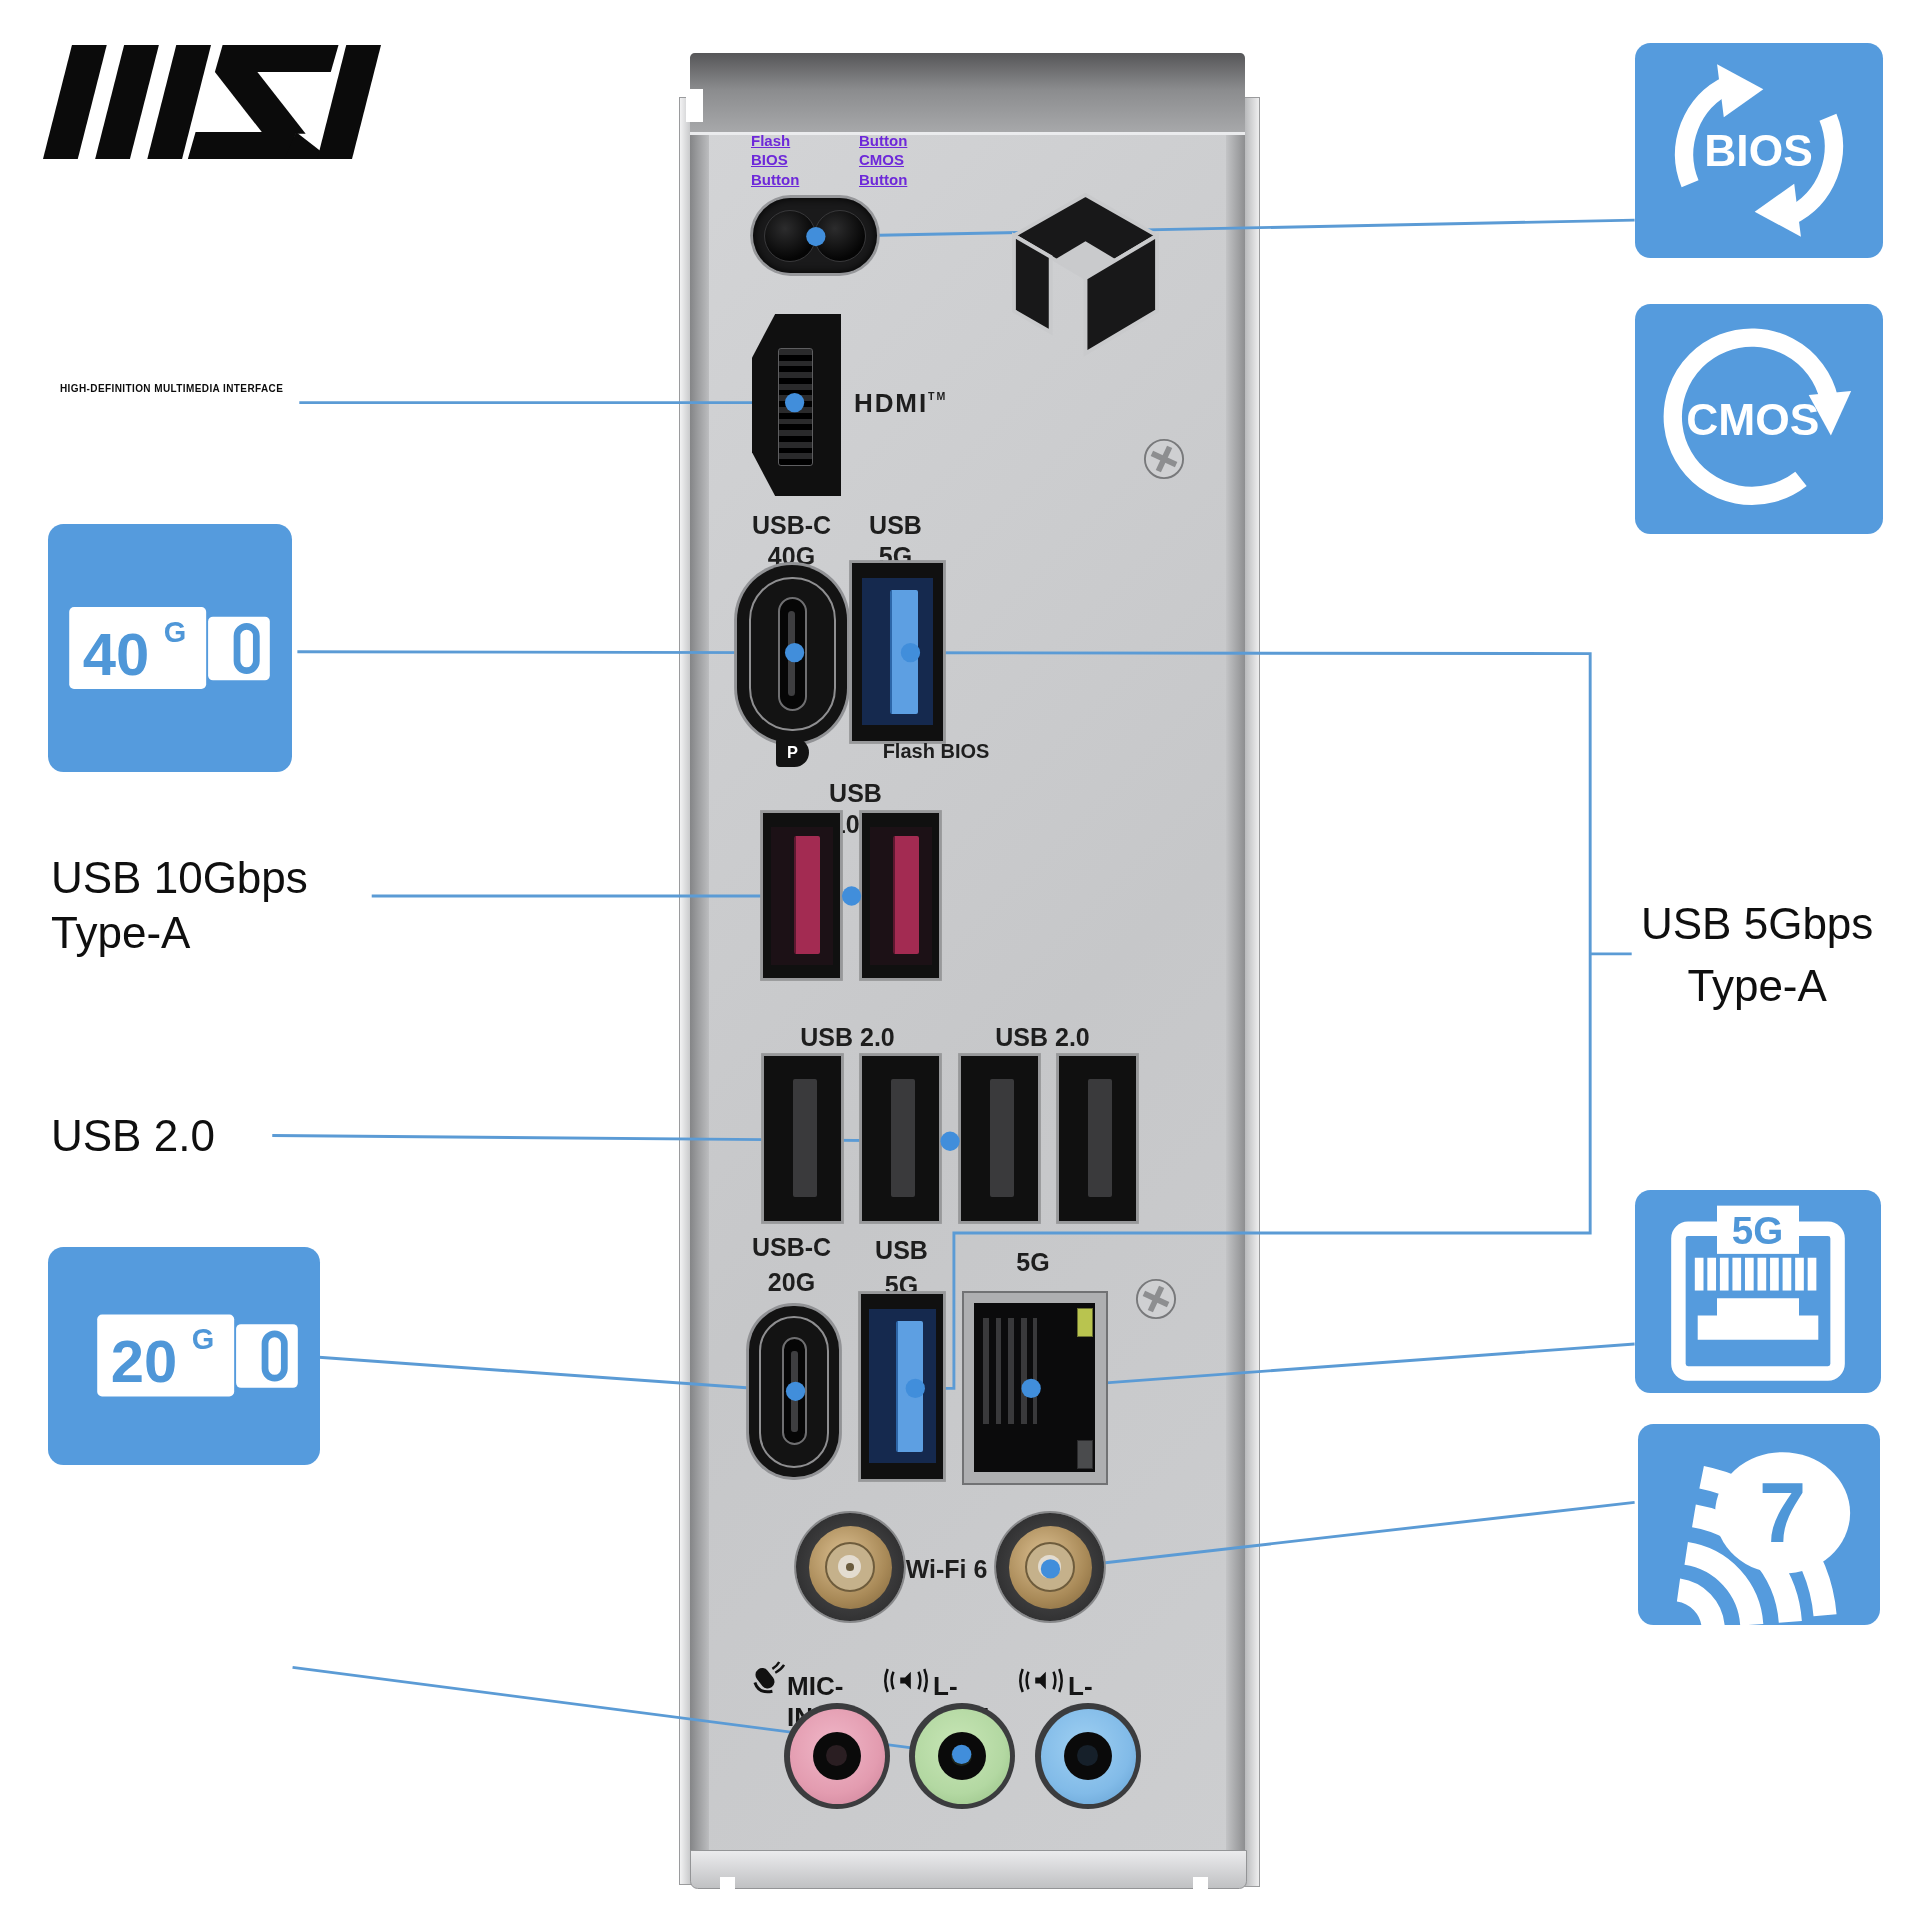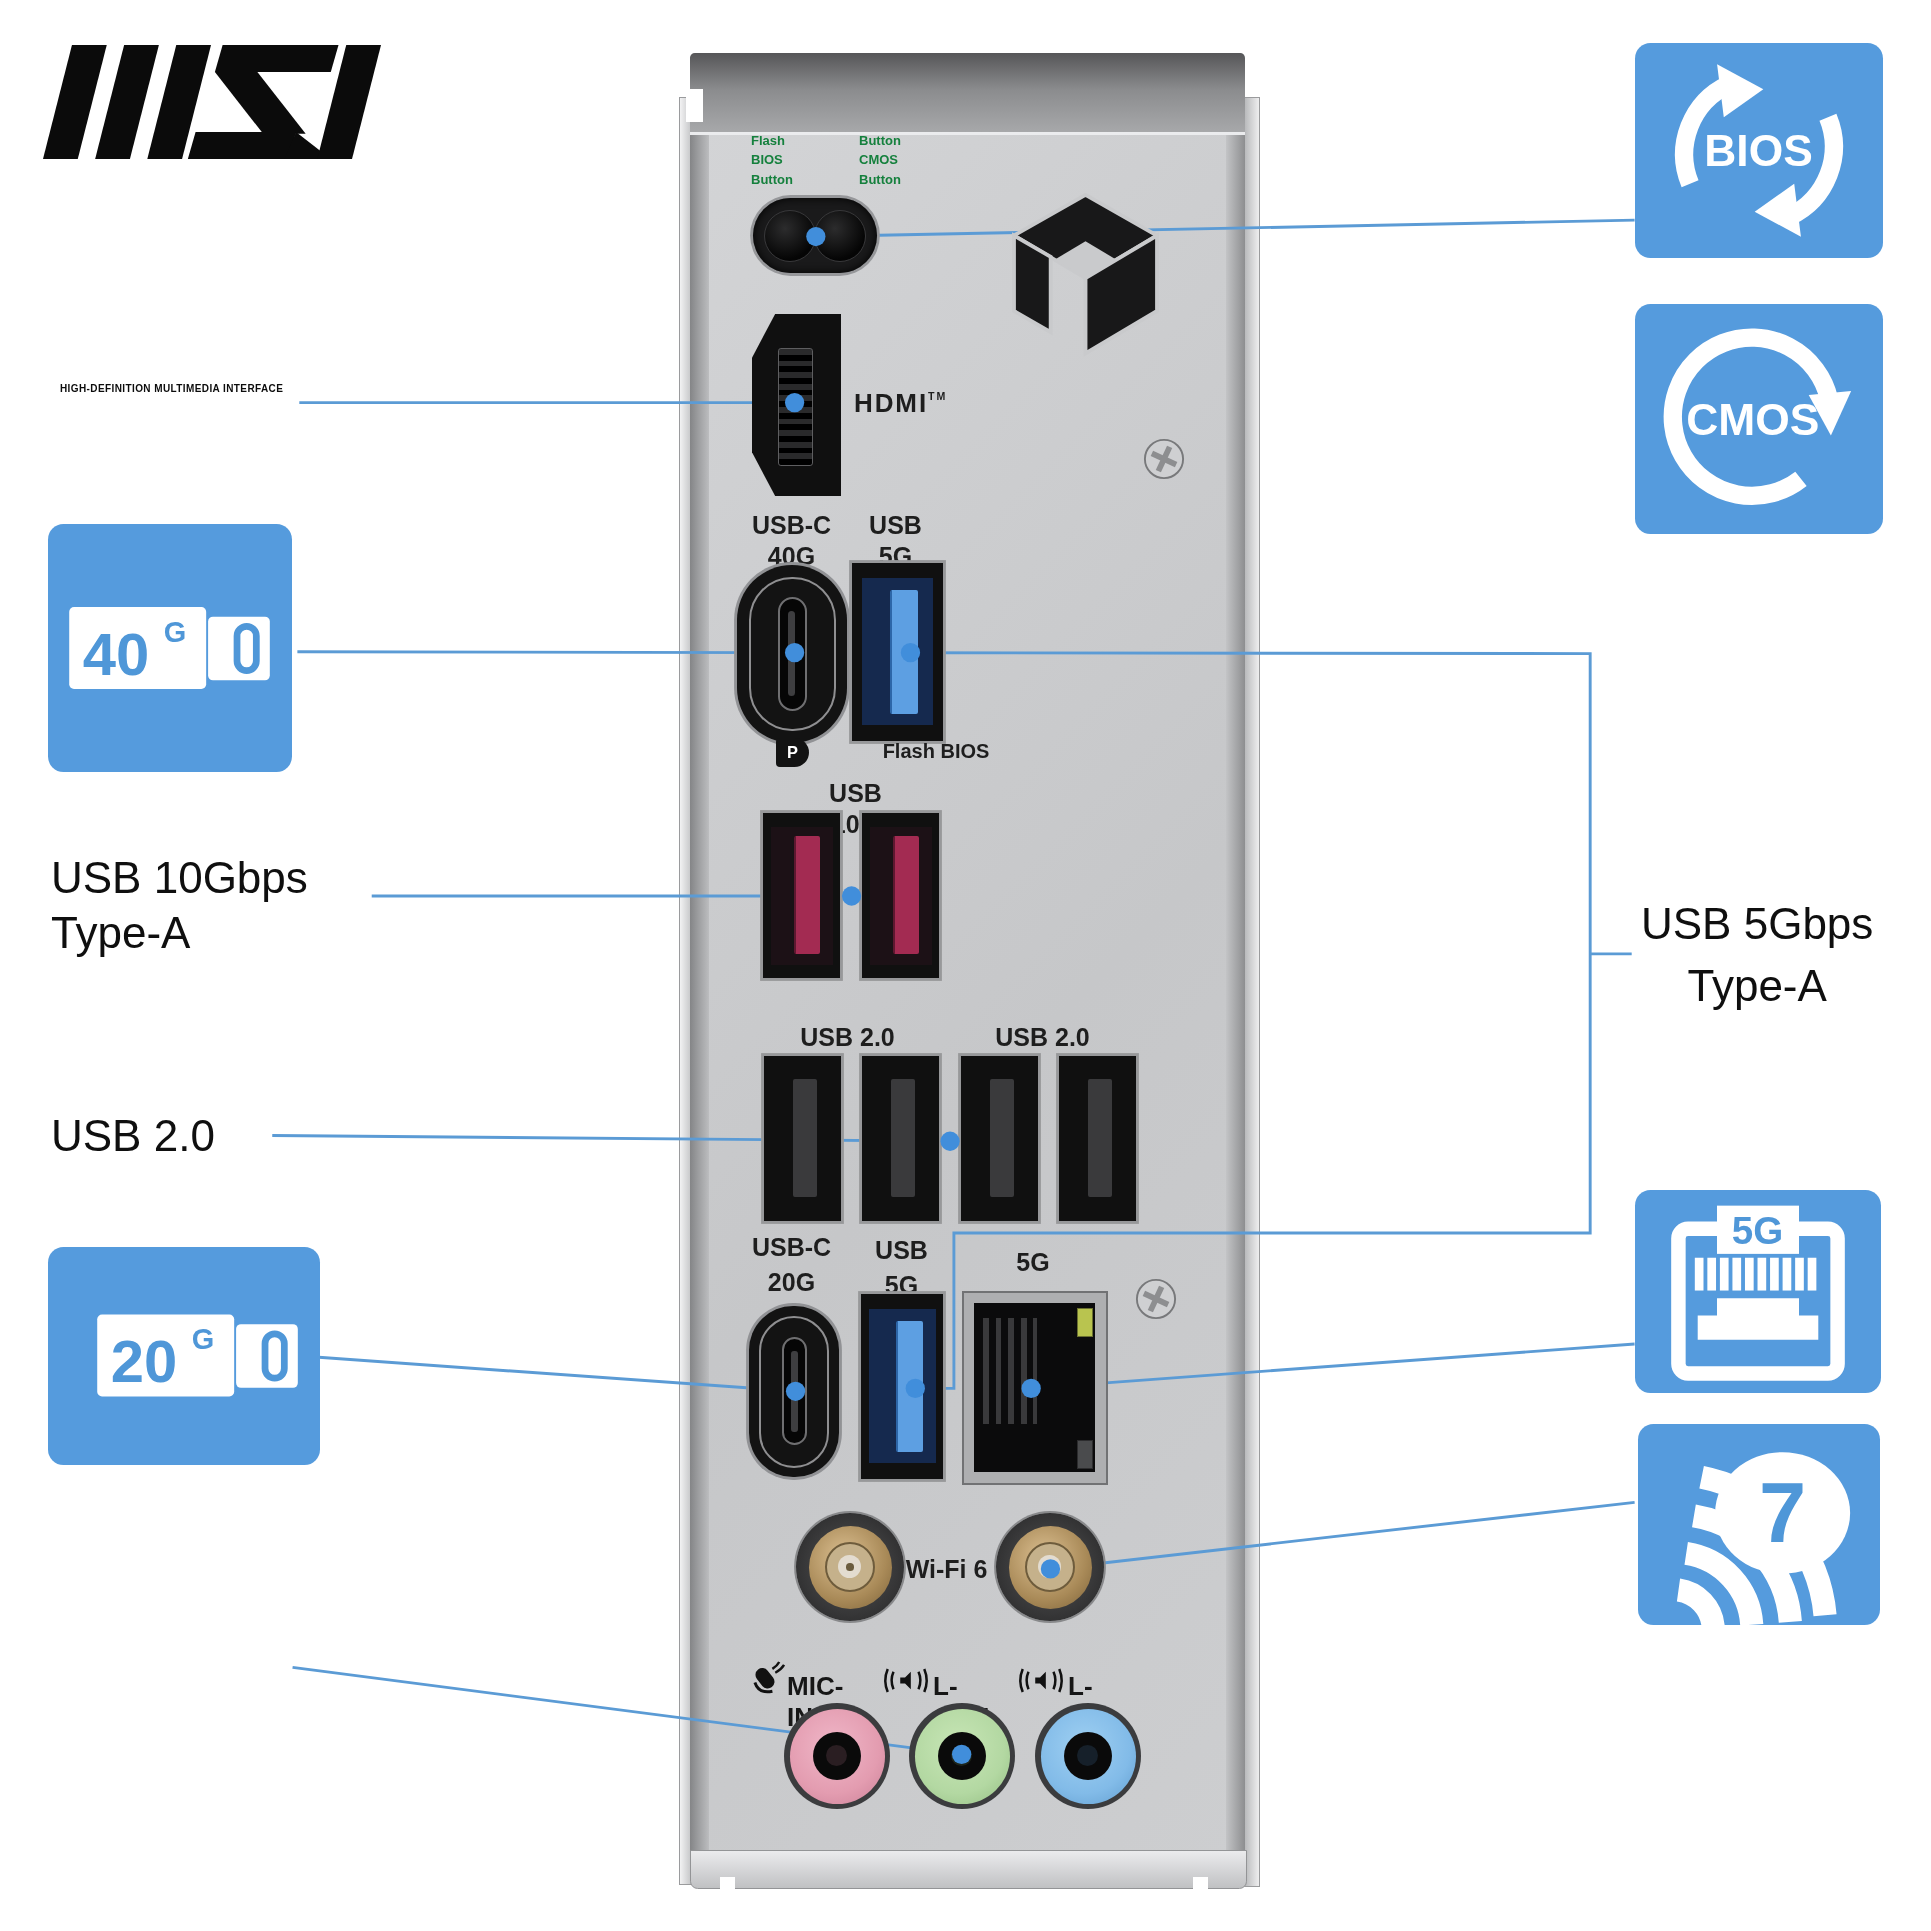--- a/index.html
+++ b/index.html
@@ -6,21 +6,21 @@
   #stage{position:relative;width:1931px;height:1931px;background:#ffffff;overflow:hidden;
          font-family:"Liberation Sans", sans-serif;}
   .abs{position:absolute;}
   
   .bluebox{position:absolute;background:#559bdd;border-radius:15.4px;}
   .bigtext{position:absolute;color:#0f0f0f;font-size:44px;font-weight:500;line-height:55px;letter-spacing:0px;}
   .righttext{position:absolute;color:#0f0f0f;font-size:44px;font-weight:500;line-height:62px;}
   
   .panel-label{position:absolute;color:#1e1e1e;font-weight:600;text-align:center;}
   .lbl26{font-size:25px;line-height:31px;}
-  .btnlbl{position:absolute;color:#15803d;font-size:13px;line-height:19.3px;font-weight:700;}
+  .btnlbl{position:absolute;color:#6d28d9;font-size:15px;line-height:19.3px;font-weight:700;text-decoration:underline;}
   .port-black{position:absolute;background:#101010;box-shadow:0 0 0 2.9px #97989a;}
   .tongue{position:absolute;border-radius:1.9px;}
   .jack{position:absolute;border-radius:50%;}
   .audio-lbl{position:absolute;color:#161616;font-size:26px;font-weight:700;}
   .screw{position:absolute;}
   
   .hdmi-big{font-weight:800;font-size:54px;color:#0c0c0c;letter-spacing:2.9px;transform:scale(1.06,0.82);transform-origin:left top;}
   .hdmi-tag{font-weight:700;font-size:10px;color:#0c0c0c;letter-spacing:0.4px;}
   .audio-boost{color:#fff;font-style:italic;font-weight:800;font-size:39px;letter-spacing:2.9px;line-height:46px;transform:scaleX(1.04);transform-origin:left center;}
 </style>

